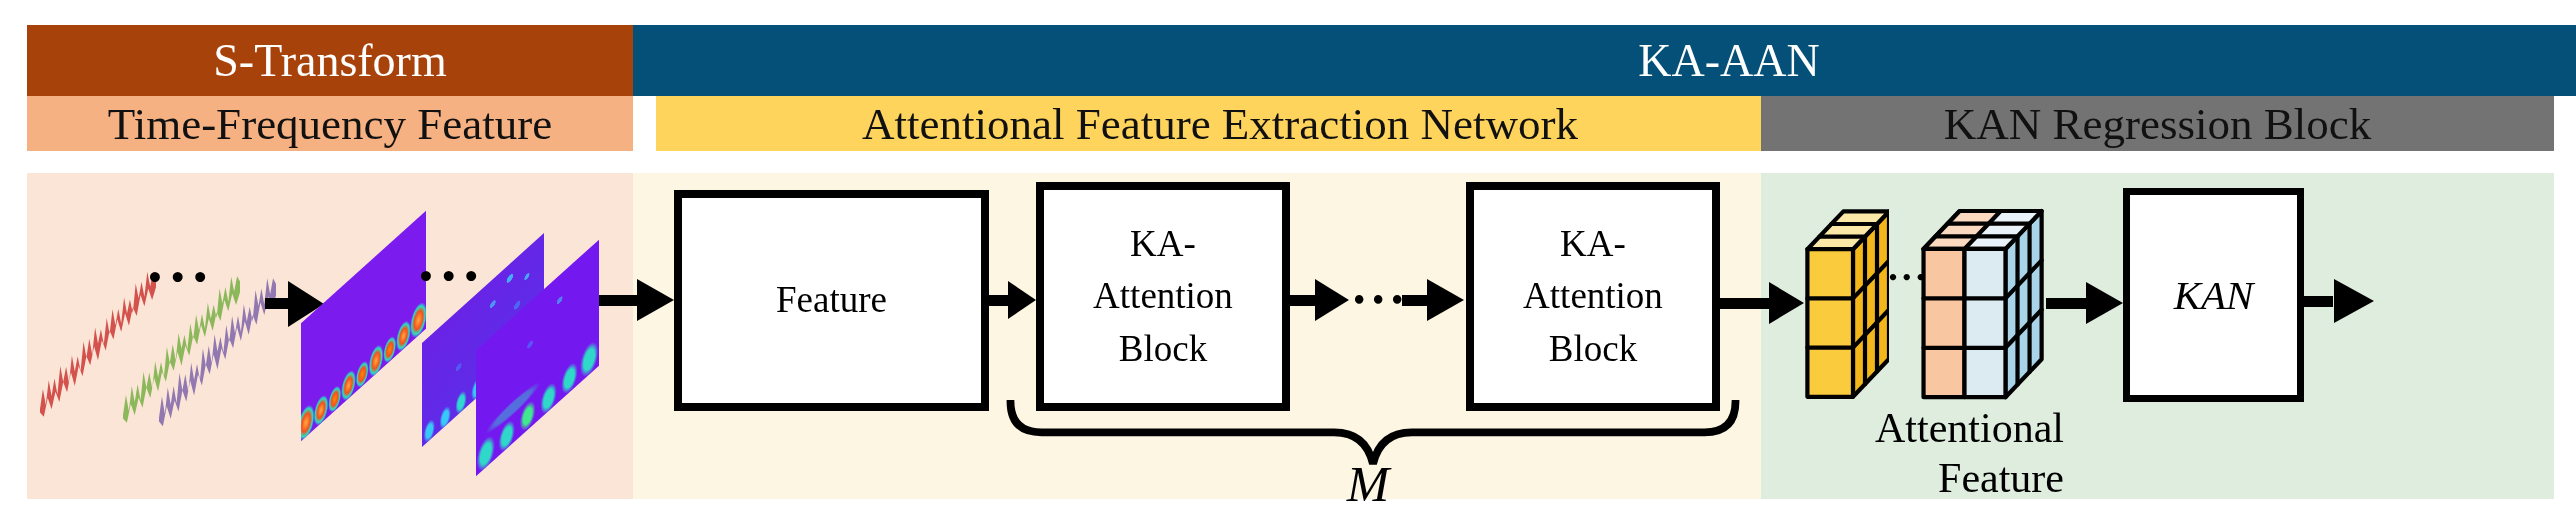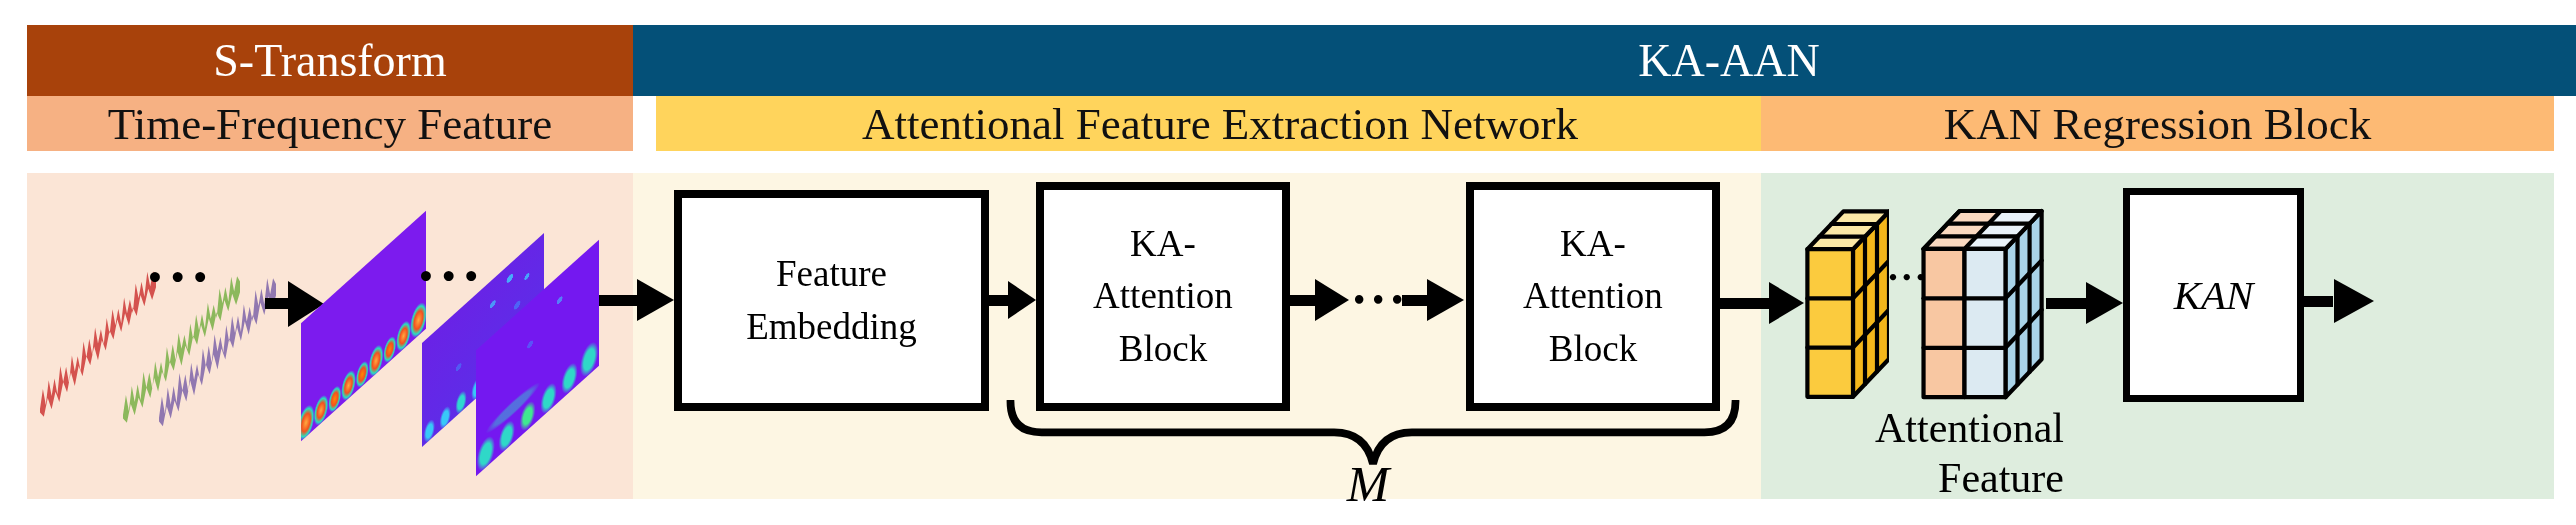--- a/index.html
+++ b/index.html
@@ -13,21 +13,21 @@
   .abs{position:absolute;}
   
   .band{position:absolute;display:flex;align-items:center;justify-content:center;}
   .hdr1{height:71px;top:25px;font-size:46px;color:#ffffff;}
   .hdr2{height:55px;top:96px;font-size:45px;color:#111111;}
   .bg3{top:173px;height:326px;}
   .brown{background:#A8420B;}
   .blue{background:#045078;}
   .peach{background:#F6B183;}
   .yellow{background:#FFD45C;}
-  .green{background:#fdba74;}
+  .green{background:#737373;}
   .lpeach{background:#FBE5D6;}
   .cream{background:#FDF6E3;}
   .lgreen{background:#DEEDDE;}
   
   .node{
     position:absolute;background:#ffffff;border:8.4px solid #000;
     display:flex;flex-direction:column;align-items:center;justify-content:center;
     font-size:37px;line-height:1.42;color:#000;text-align:center;
     box-sizing:border-box;
   }
@@ -138,21 +138,20 @@
   <div id="spec2" class="spec" style="left:422px;top:288px;width:122px;height:104px;"></div>
   <div id="spec3" class="spec" style="left:476px;top:295px;width:123px;height:126px;"></div>
 
   <div class="dots" style="left:418px;top:256px;width:66px;font-size:28px;letter-spacing:4.8px;">•••</div>
 
   <div class="ashaft" style="left:599px;top:295px;width:38px;height:10.8px;"></div>
   <div class="ahead" style="left:637px;top:279px;border-width:21.7px 0 21.7px 37px;"></div>
 
   <div class="node" style="left:674px;top:190px;width:315px;height:221px;">
     <span>Feature</span>
-    <span>Embedding</span>
   </div>
 
   <div class="ashaft" style="left:989px;top:295px;width:19px;height:10.8px;"></div>
   <div class="ahead" style="left:1008px;top:281px;border-width:19px 0 19px 28px;"></div>
 
   <div class="node" style="left:1036px;top:182px;width:254px;height:229px;">
     <span>KA-</span>
     <span>Attention</span>
     <span>Block</span>
   </div>

